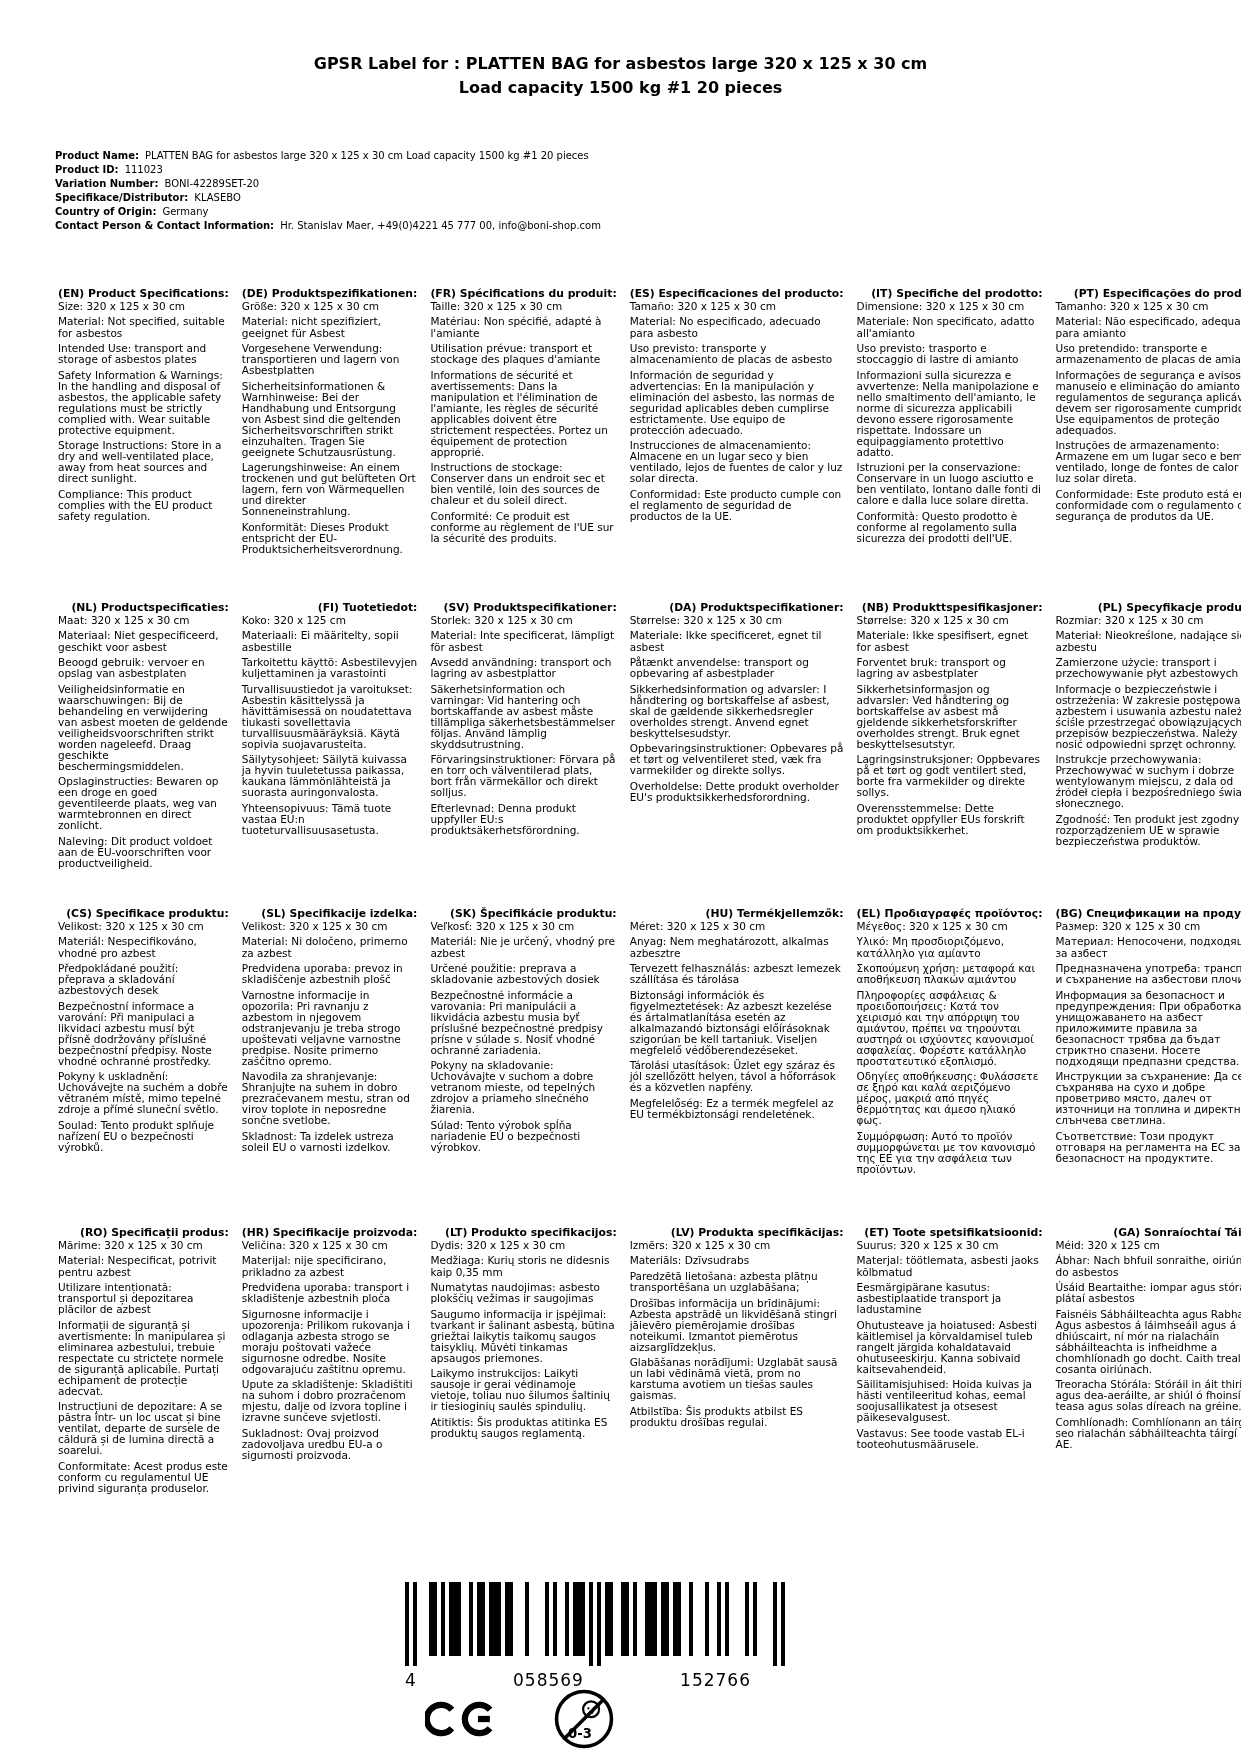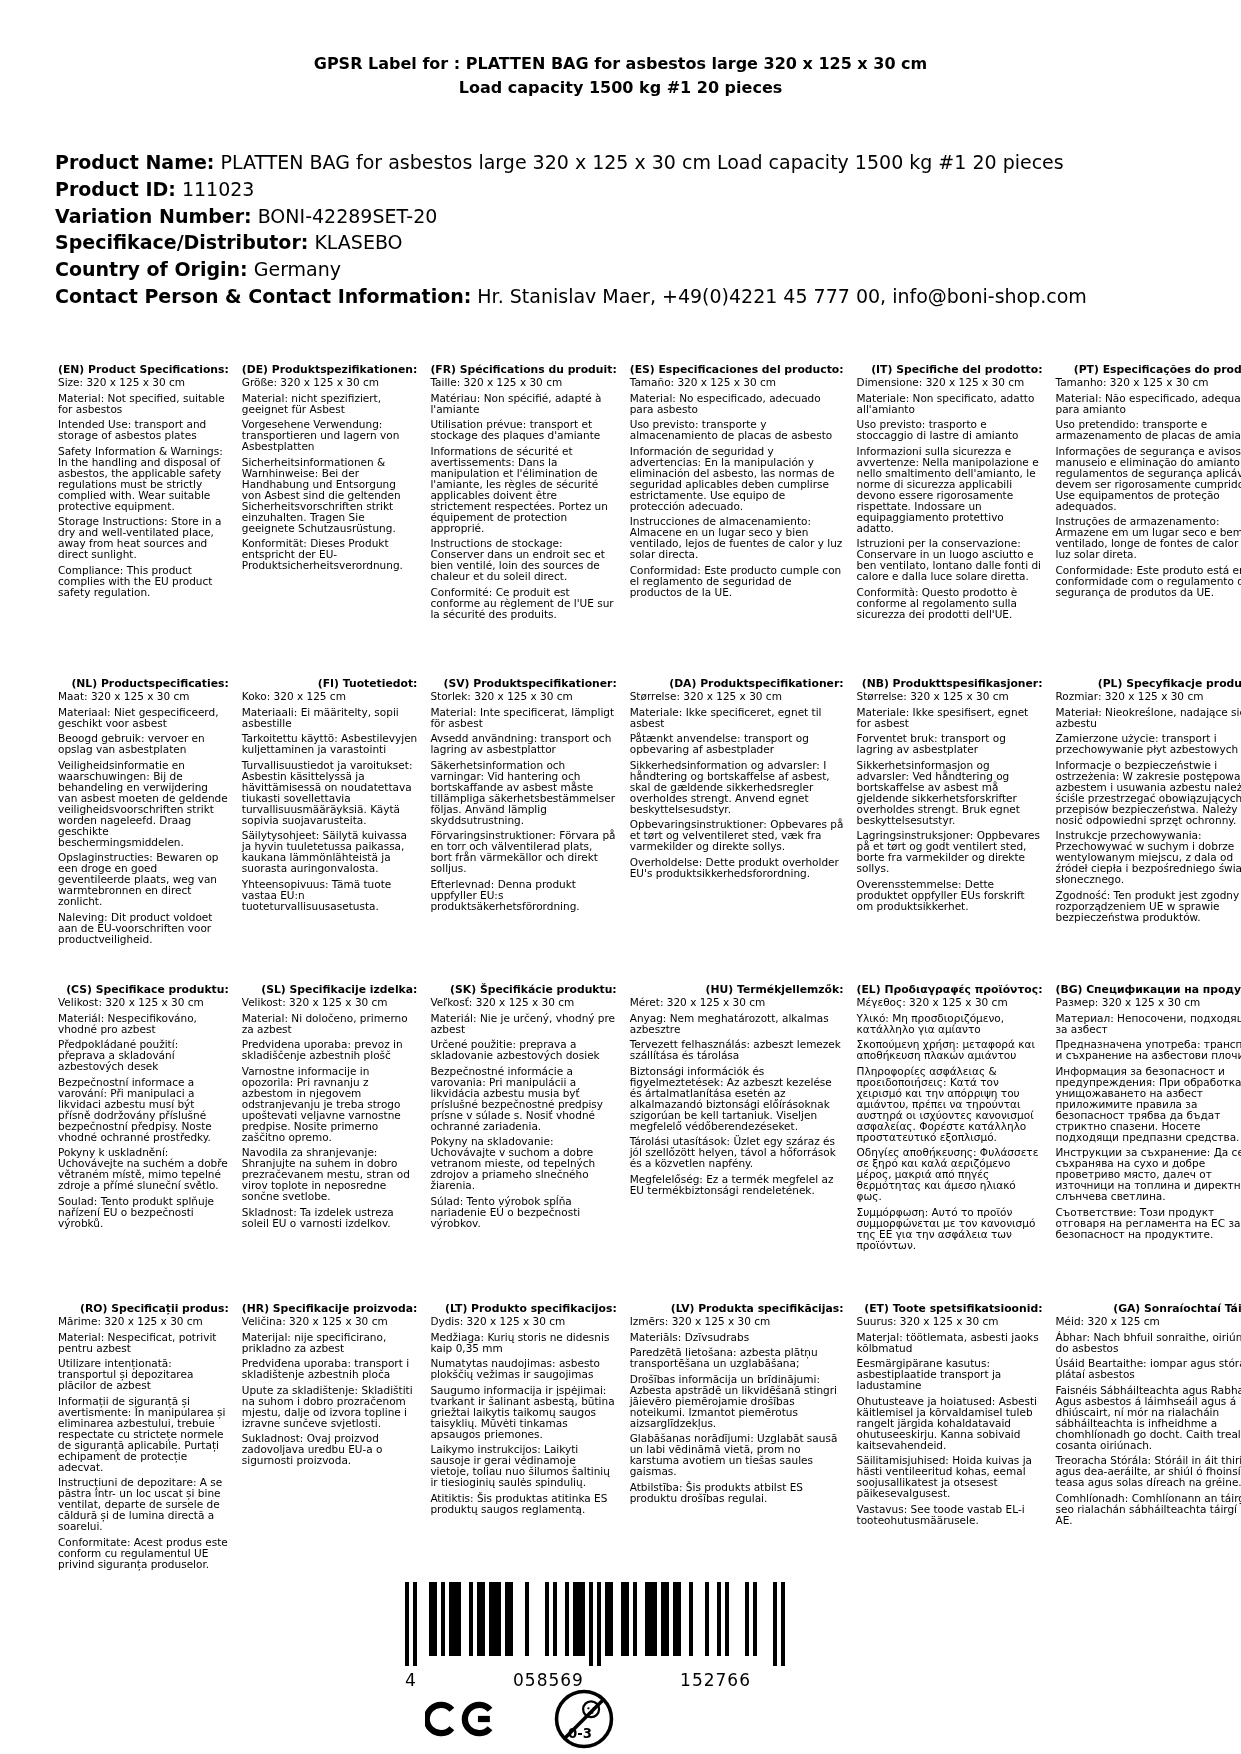--- a/index.html
+++ b/index.html
@@ -5,21 +5,21 @@
   * { margin:0; padding:0; box-sizing:border-box; }
   html,body { background:#fff; }
   .page {
     position:relative; width:1241px; height:1754px; background:#fff;
     font-family:"DejaVu Sans", sans-serif; color:#000; overflow:hidden;
   }
   .title {
     margin:52px 40px 0; text-align:center;
     font-size:16px; font-weight:bold; line-height:1.5;
   }
-  .info { margin:49px 40px 4px 55px; font-size:19px; line-height:1.41; }
+  .info { margin:49px 40px 4px 55px; font-size:10px; line-height:1.41; }
   .info .irow b { font-weight:bold; margin-right:6px; }
   .grid {
     margin:54px 28px 0 58px;
     display:grid; grid-template-columns:repeat(6,1fr); column-gap:13px;
     grid-template-rows:314px 306px 319px auto; align-items:start;
   }
   .block { font-size:10.5px; line-height:1.05; }
   .block h3 { font-size:10.8px; font-weight:bold; line-height:1.15; white-space:nowrap; overflow:visible;text-align:right; }
   .block p { margin-top:4.5px; }
   .block p.size-line { margin-top:1px; }
@@ -77,20 +77,21 @@
         </div>
   </div>
 
   <div class="block">
     <h3>(DE) Produktspezifikationen:</h3>
     <div>
           <p class="size-line">Größe: 320 x 125 x 30 cm</p>
           <p>Material: nicht spezifiziert, geeignet für Asbest</p>
           <p>Vorgesehene Verwendung: transportieren und lagern von Asbestplatten</p>
           <p>Sicherheitsinformationen &amp; Warnhinweise: Bei der Handhabung und Entsorgung von Asbest sind die geltenden Sicherheitsvorschriften strikt einzuhalten. Tragen Sie geeignete Schutzausrüstung.</p>
+          <p>Lagerungshinweise: An einem trockenen und gut belüfteten Ort lagern, fern von Wärmequellen und direkter Sonneneinstrahlung.</p>
           <p>Konformität: Dieses Produkt entspricht der EU-Produktsicherheitsverordnung.</p>
         </div>
   </div>
 
   <div class="block">
     <h3>(FR) Spécifications du produit:</h3>
     <div>
           <p class="size-line">Taille: 320 x 125 x 30 cm</p>
           <p>Matériau: Non spécifié, adapté à l'amiante</p>
           <p>Utilisation prévue: transport et stockage des plaques d'amiante</p>
@@ -291,20 +292,21 @@
           <p>Conformitate: Acest produs este conform cu regulamentul UE privind siguranța produselor.</p>
         </div>
   </div>
 
   <div class="block">
     <h3>(HR) Specifikacije proizvoda:</h3>
     <div>
           <p class="size-line">Veličina: 320 x 125 x 30 cm</p>
           <p>Materijal: nije specificirano, prikladno za azbest</p>
           <p>Predviđena uporaba: transport i skladištenje azbestnih ploča</p>
+          <p>Sigurnosne informacije i upozorenja: Prilikom rukovanja i odlaganja azbesta strogo se moraju poštovati važeće sigurnosne odredbe. Nosite odgovarajuću zaštitnu opremu.</p>
           <p>Upute za skladištenje: Skladištiti na suhom i dobro prozračenom mjestu, dalje od izvora topline i izravne sunčeve svjetlosti.</p>
           <p>Sukladnost: Ovaj proizvod zadovoljava uredbu EU-a o sigurnosti proizvoda.</p>
         </div>
   </div>
 
   <div class="block">
     <h3>(LT) Produkto specifikacijos:</h3>
     <div>
           <p class="size-line">Dydis: 320 x 125 x 30 cm</p>
           <p>Medžiaga: Kurių storis ne didesnis kaip 0,35 mm</p>

